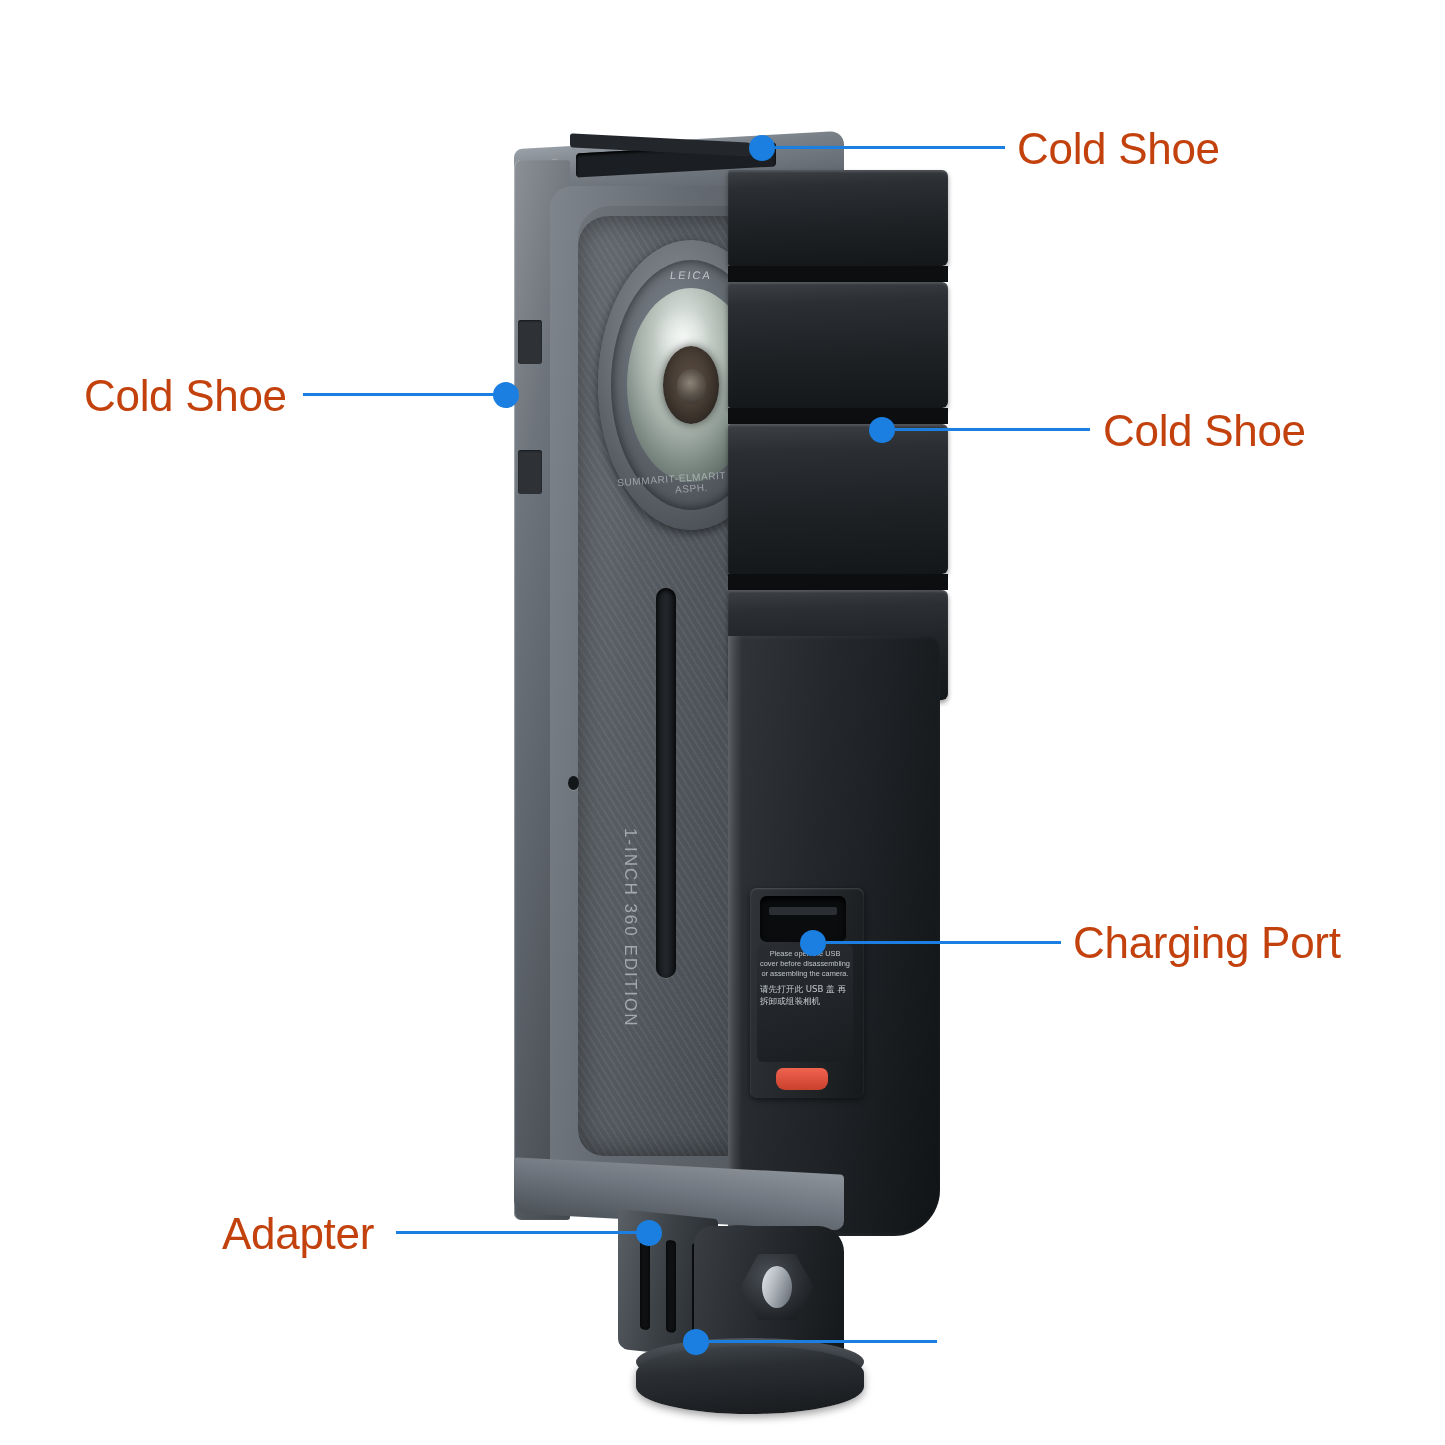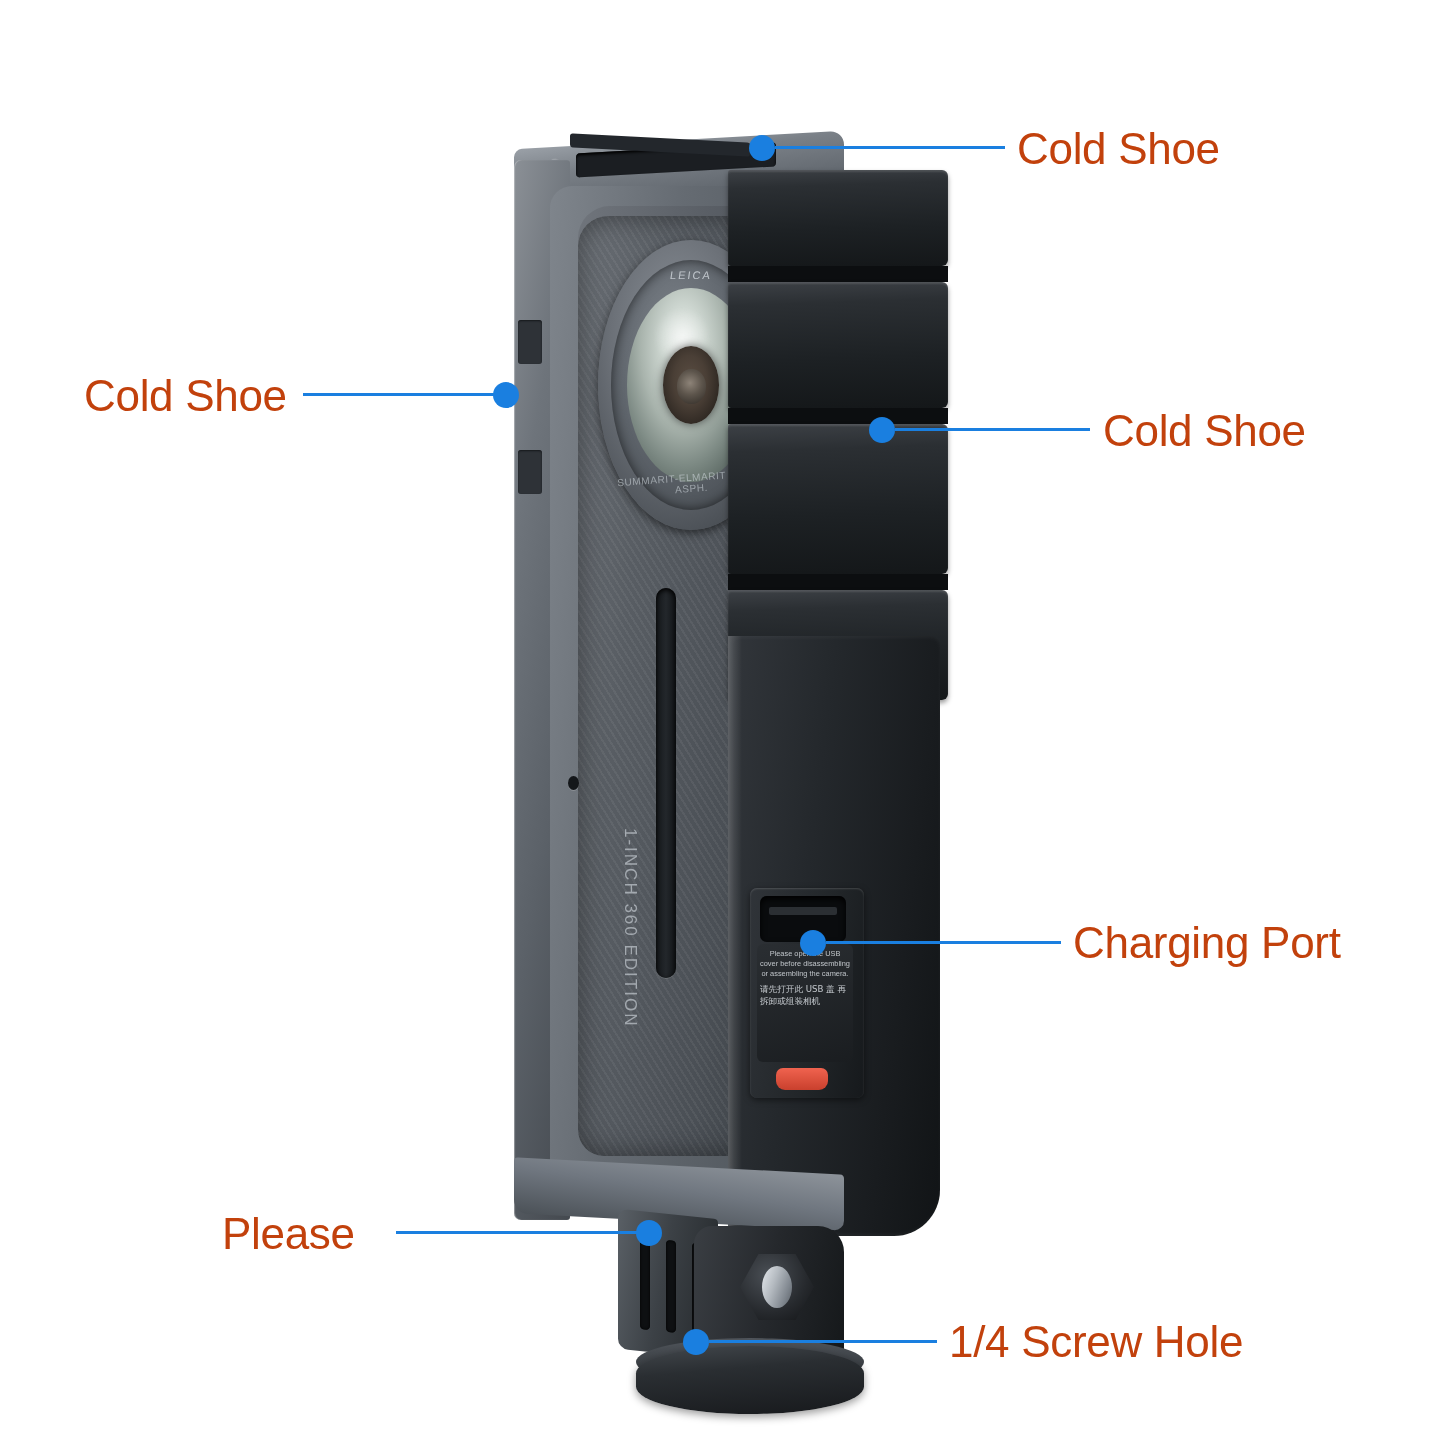--- a/index.html
+++ b/index.html
@@ -547,19 +547,18 @@
   <div class="leader-dot" style="left:869px;  top:417px"></div>
   <div class="leader-line" style="left:895px;  top:428px; width:195px"></div>
   <div class="callout-label" style="left:1103px; top:406px">Cold Shoe</div>
 
   <div class="leader-dot" style="left:800px;  top:930px"></div>
   <div class="leader-line" style="left:826px;  top:941px; width:235px"></div>
   <div class="callout-label" style="left:1073px; top:918px">Charging Port</div>
 
   <div class="leader-dot" style="left:636px;  top:1220px"></div>
   <div class="leader-line" style="left:396px;  top:1231px; width:244px"></div>
-  <div class="callout-label" style="left:222px; top:1209px">Please</div>
+  <div class="callout-label" style="left:222px; top:1209px">Adapter</div>
 
   <div class="leader-dot" style="left:683px;  top:1329px"></div>
   <div class="leader-line" style="left:709px;  top:1340px; width:228px"></div>
-  <div class="callout-label" style="left:949px; top:1317px">1/4 Screw Hole</div>
 
 </div>
 
 </body></html>

